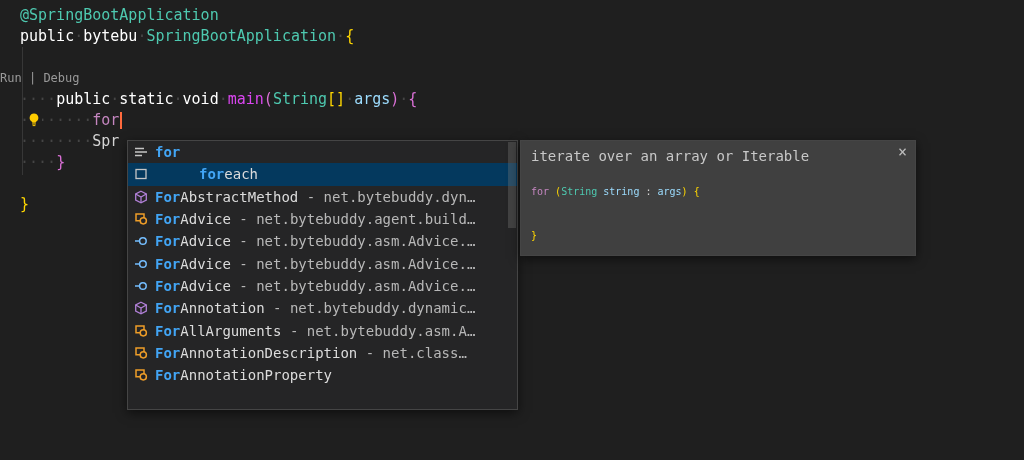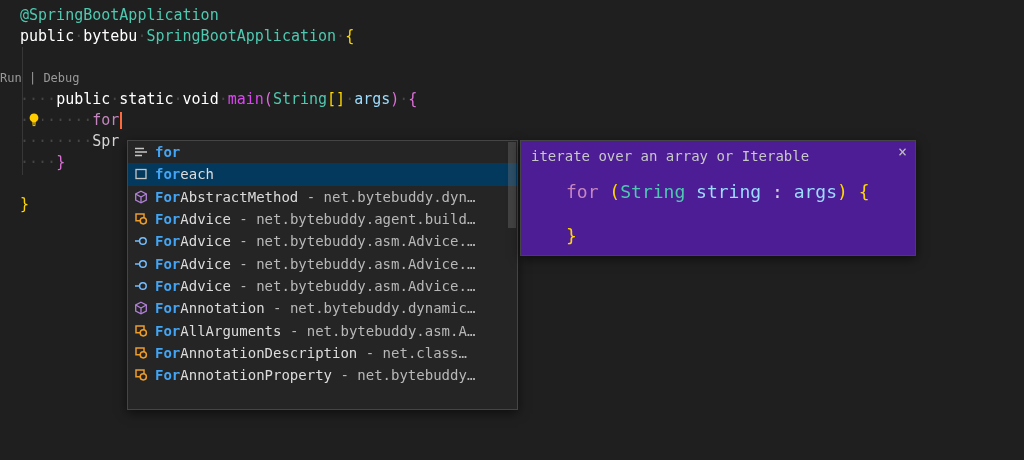--- a/index.html
+++ b/index.html
@@ -46,42 +46,42 @@
   
   .suggest{
     position:absolute;left:127px;top:140px;width:391px;height:270px;
     background:#252526;border:1px solid #454545;box-sizing:border-box;
     box-shadow:0 3px 10px rgba(0,0,0,.55);
   }
   .s-row{
     display:flex;align-items:center;height:22.3px;
     padding:0 6px 0 5px;font-size:14px;cursor:pointer;overflow:hidden;
   }
-  .s-row.sel{background:#04395e;}
+  .s-row.sel{background:#04395e;gap:44px;}
   .s-icon{width:16px;height:16px;flex:0 0 16px;margin-right:6px;}
   .s-icon svg{display:block;width:16px;height:16px;}
   .s-label{color:#dcdcdc;white-space:pre;}
   .s-match{color:#42a5f5;font-weight:600;}
   .s-rest{color:#dcdcdc;}
   .s-detail{color:#b8b8b8;white-space:pre;}
   .sb{position:absolute;right:1px;top:1px;width:8px;height:266px;}
   .sb-thumb{width:8px;height:86px;background:rgba(121,121,121,0.35);}
 
   
   .docpanel{
     position:absolute;left:520px;top:140px;width:396px;height:116px;
-    background:#4c1d95;border:1px solid #454545;box-sizing:border-box;
+    background:#404040;border:1px solid #454545;box-sizing:border-box;
     box-shadow:0 3px 10px rgba(0,0,0,.55);
   }
   .doc-summary{position:absolute;left:10px;top:7px;font-size:14px;color:#c8c8c8;white-space:pre;}
   .doc-close{
     position:absolute;right:8px;top:2px;font-size:15px;line-height:18px;
     color:#bbbbbb;cursor:pointer;
   }
-  .doc-code{position:absolute;left:10px;top:40px;font-size:18px;margin-left:35px;}
+  .doc-code{position:absolute;left:10px;top:40px;font-size:10px;}
   .doc-line{white-space:pre;height:22px;line-height:22px;}
 </style>
 </head>
 <body>
 
 <div class="screen">
   <div class="indent-guide"></div>
   <div class="code" id="code">
       <div class="code-line"><span class="tk tk-annotation">@SpringBootApplication</span></div>
       <div class="code-line"><span class="tk tk-kw">public</span><span class="tk tk-ws">·</span><span class="tk tk-kw">bytebu</span><span class="tk tk-ws">·</span><span class="tk tk-type">SpringBootApplication</span><span class="tk tk-ws">·</span><span class="tk tk-gold">{</span></div>
@@ -218,21 +218,20 @@
         <div class="s-row">
           <span class="s-icon">
             <svg viewBox="0 0 16 16">
               <g fill="none" stroke="#ee9d28" stroke-width="1.5">
                 <circle cx="10.3" cy="9.8" r="3.1"></circle>
                 <path d="M7.2 9.8H3V3h8v4.1"></path>
               </g>
             </svg>
           </span>
           <span class="s-label"><span class="s-match">For</span><span class="s-rest">AnnotationProperty</span></span>
-          <span class="s-detail"> - net.bytebuddy…</span>
         </div>
       </div>
     <div class="sb">
       <div class="sb-thumb"></div>
     </div>
   </div>
 
   <div class="docpanel">
     <div class="doc-summary">iterate over an array or Iterable</div>
     <div class="doc-close">×</div>

